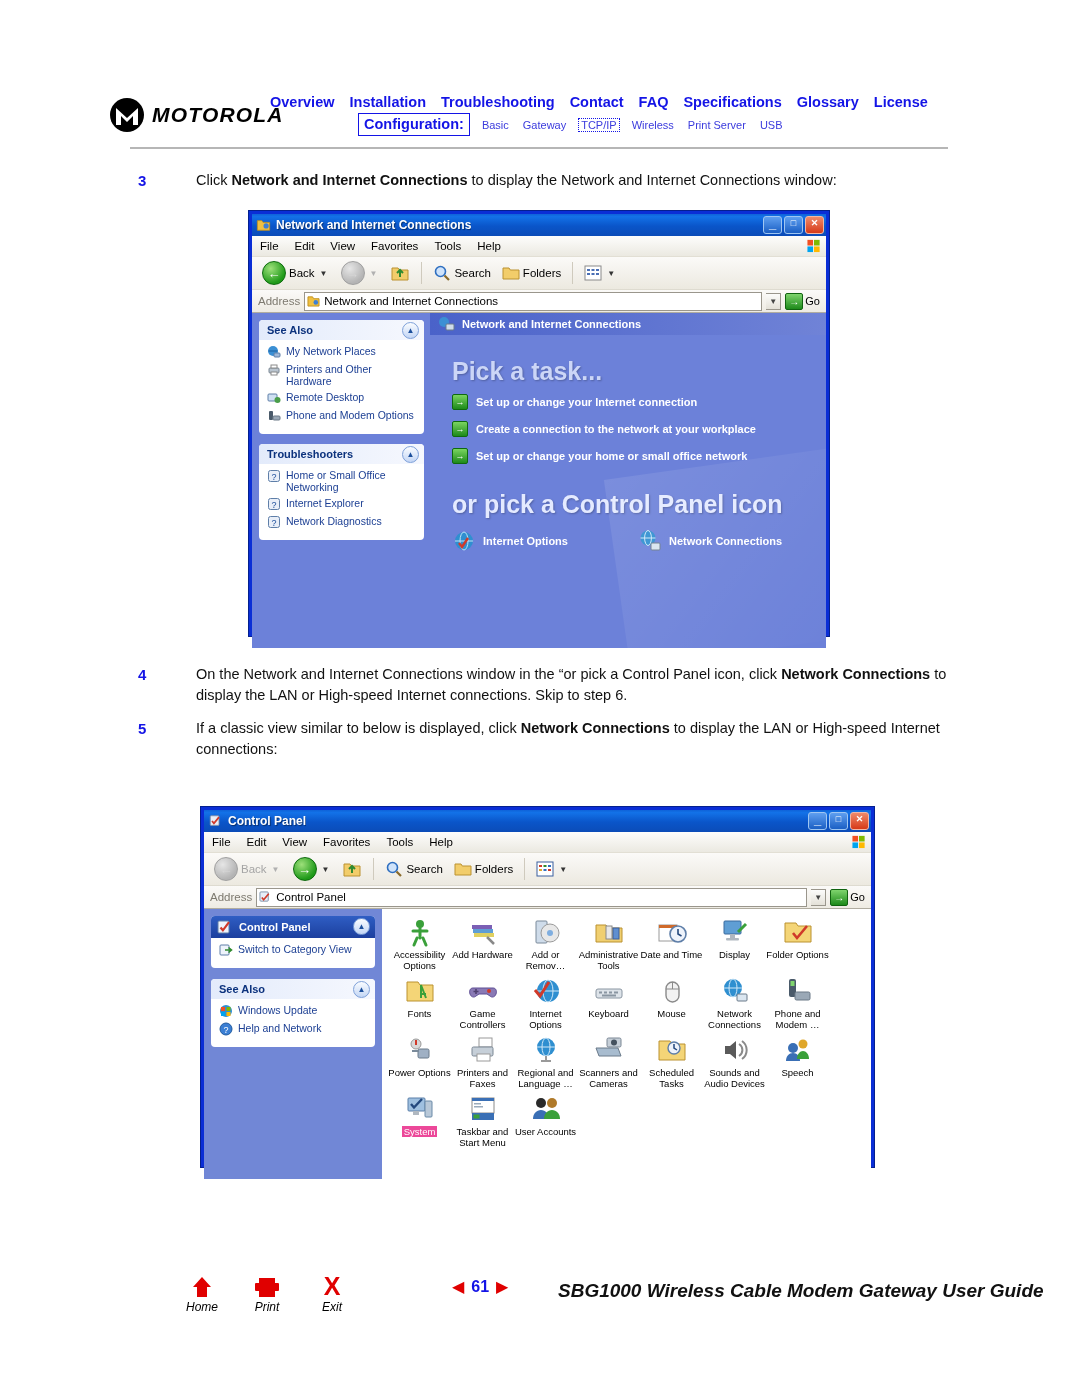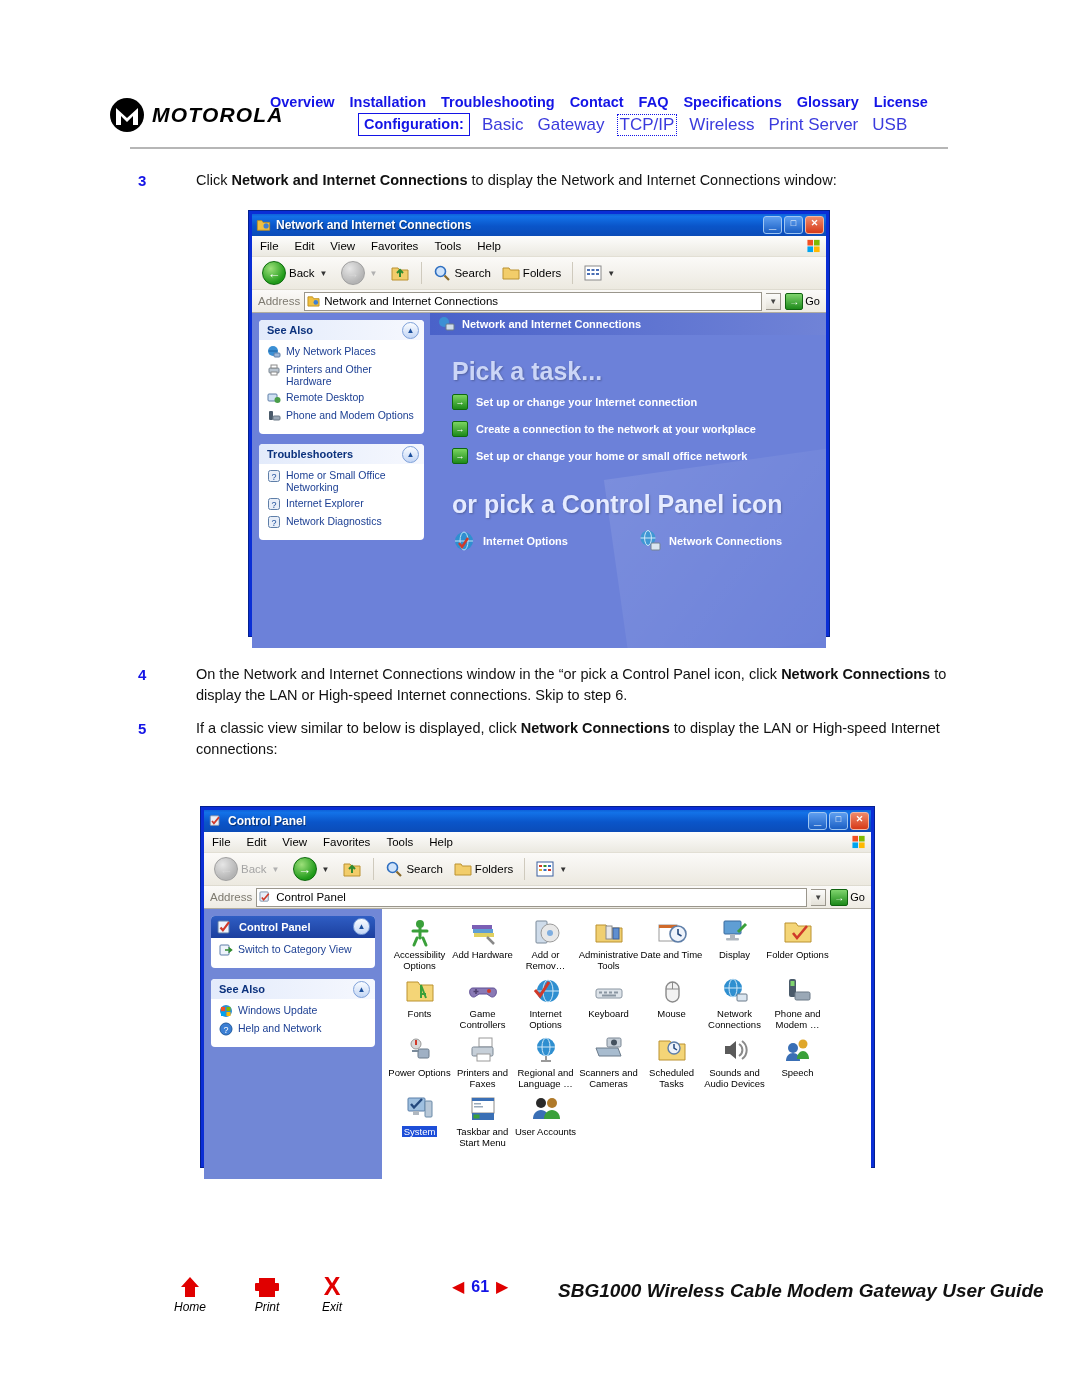--- a/index.html
+++ b/index.html
@@ -16,21 +16,21 @@
   .logo-mark{width:34px;height:34px;border-radius:50%;background:#000;position:relative;}
   .logo-mark svg{position:absolute;left:4px;top:6px;}
   .logo-word{font-weight:bold;font-style:italic;font-size:21px;letter-spacing:1.2px;color:#000;
     font-family:"Liberation Sans", sans-serif;}
 
   .nav1{position:absolute;left:270px;top:93px;white-space:nowrap;}
   .nav1 a{color:#1414e6;font-weight:bold;font-size:14.5px;text-decoration:none;margin-right:15px;}
   .nav2{position:absolute;left:358px;top:113px;white-space:nowrap;display:flex;align-items:center;}
   .cfg-box{border:1.5px solid #1414e6;padding:1px 5px 2px 5px;margin-right:12px;}
   .cfg-box span{color:#1414e6;font-weight:bold;font-size:14.5px;}
-  .nav2 a{color:#3b3bdd;font-size:17px;text-decoration:none;margin-right:14px;}
+  .nav2 a{color:#3b3bdd;font-size:11px;text-decoration:none;margin-right:14px;}
   .nav2 a.dotted{border:1.5px dotted #1414e6;padding:0 2px;margin-right:12px;}
   .hr{position:absolute;left:130px;top:147px;width:818px;height:2px;background:#b6b6b6;}
 
   
   .step{position:absolute;font-size:14.5px;line-height:21px;color:#111;}
   .step .num{position:absolute;left:0;top:0;color:#1414e6;font-weight:bold;font-size:15px;}
   .step .txt{margin-left:58px;display:block;width:782px;}
   .step b{font-weight:bold;}
 
   
@@ -121,21 +121,21 @@
   .side2{width:178px;background:#7187d6;padding:7px 7px 0 7px;box-sizing:border-box;}
   .panel2{background:#fff;border-radius:4px;margin-bottom:11px;overflow:hidden;}
   .panel2-hd{height:22px;background:linear-gradient(to bottom,#2f5ec4,#1c3f9e);
      display:flex;align-items:center;padding:0 4px 0 5px;position:relative;gap:5px;}
   .panel2-hd .t{font-size:11px;font-weight:bold;color:#fff;}
   .grid-area{flex:1;background:#fff;padding:8px 0 0 6px;box-sizing:border-box;}
   .grow{display:flex;}
   .gitem{width:63px;display:flex;flex-direction:column;align-items:center;margin-bottom:5px;}
   .gitem .gi{width:32px;height:30px;margin-bottom:2px;}
   .gitem .gl{font-size:9.5px;line-height:11px;text-align:center;color:#000;}
-  .gitem .gl.sel{background:#1d4ed8;color:#fff;padding:0 2px;}
+  .gitem .gl.sel{background:#ec4899;color:#fff;padding:0 2px;}
 
   
   .footer{position:absolute;left:0;top:1255px;width:1080px;height:70px;}
   .fbtn{position:absolute;display:flex;flex-direction:column;align-items:center;}
   .fbtn .fl{font-size:12px;font-style:italic;color:#000;margin-top:1px;}
   .pager{position:absolute;left:452px;top:1277px;display:flex;align-items:center;gap:7px;}
   .pager .ar{color:#e00000;font-size:16px;}
   .pager .pg{color:#1414e6;font-weight:bold;font-size:16px;}
   .ftitle{position:absolute;left:558px;top:1280px;font-size:19px;font-style:italic;
      font-weight:bold;color:#111;white-space:nowrap;}
@@ -766,21 +766,21 @@
                 </svg>
               <span class="gl">User Accounts</span>
             </div>
           </div>
         </div>
       </div>
     </div>
   </div>
 
   <div class="footer">
-    <div class="fbtn" style="left:174px;top:20px;">
+    <div class="fbtn" style="left:186px;top:20px;">
       <svg width="22" height="24" viewBox="0 0 22 24">
           <path d="M11 2 L20 12 H16 V22 H6 V12 H2 Z" fill="#e00000"></path>
         </svg>
       <span class="fl">Home</span>
     </div>
     <div class="fbtn" style="left:253px;top:22px;">
       <svg width="28" height="22" viewBox="0 0 28 22">
           <rect x="2" y="6" width="24" height="8" rx="1" fill="#e00000"></rect>
           <rect x="6" y="1" width="16" height="5" fill="#e00000"></rect>
           <rect x="6" y="14" width="16" height="6" fill="#e00000"></rect>

